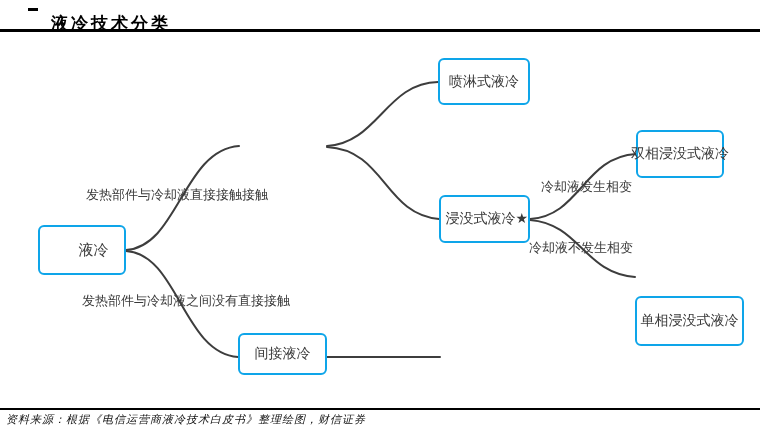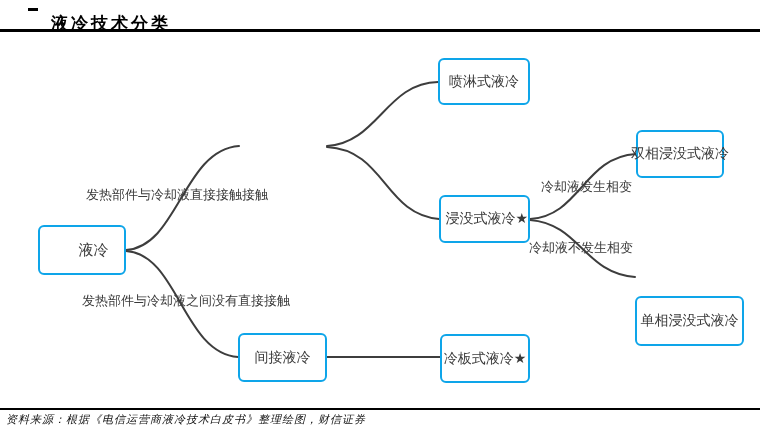--- a/index.html
+++ b/index.html
@@ -45,31 +45,28 @@
     <path d="M327,146 C378,143 386,83 438,82"></path>
     <path d="M327,147 C385,150 384,214 439,219"></path>
     <path d="M530,219 C580,216 584,157 636,154"></path>
     <path d="M530,220 C580,224 584,273 635,277"></path>
     <path d="M327,357 L440,357"></path>
   </svg>
 
   <div class="node big" style="left:38px;top:225px;width:88px;height:50px;padding-left:23px;">
     <span>液冷</span>
   </div>
-  <div class="node" style="left:238px;top:333px;width:89px;height:49px;">
+  <div class="node" style="left:238px;top:333px;width:89px;height:42px;">
     <span>间接液冷</span>
   </div>
   <div class="node" style="left:438px;top:58px;width:92px;height:47px;">
     <span>喷淋式液冷</span>
   </div>
   <div class="node" style="left:439px;top:195px;width:91px;height:48px;justify-content:flex-end;">
     <span>浸没式液冷★</span>
-  </div>
-  <div class="node" style="left:440px;top:334px;width:90px;height:49px;">
-    <span>冷板式液冷★</span>
   </div>
   <div class="node" style="left:636px;top:130px;width:88px;height:48px;">
     <span>双相浸没式液冷</span>
   </div>
   <div class="node" style="left:635px;top:252px;width:109px;height:50px;margin-top:44px;">
     <span>单相浸没式液冷</span>
   </div>
 
   <div class="elabel" style="left:86px;top:186px;">发热部件与冷却液直接接触接触</div>
   <div class="elabel" style="left:82px;top:292px;">发热部件与冷却液之间没有直接接触</div>

